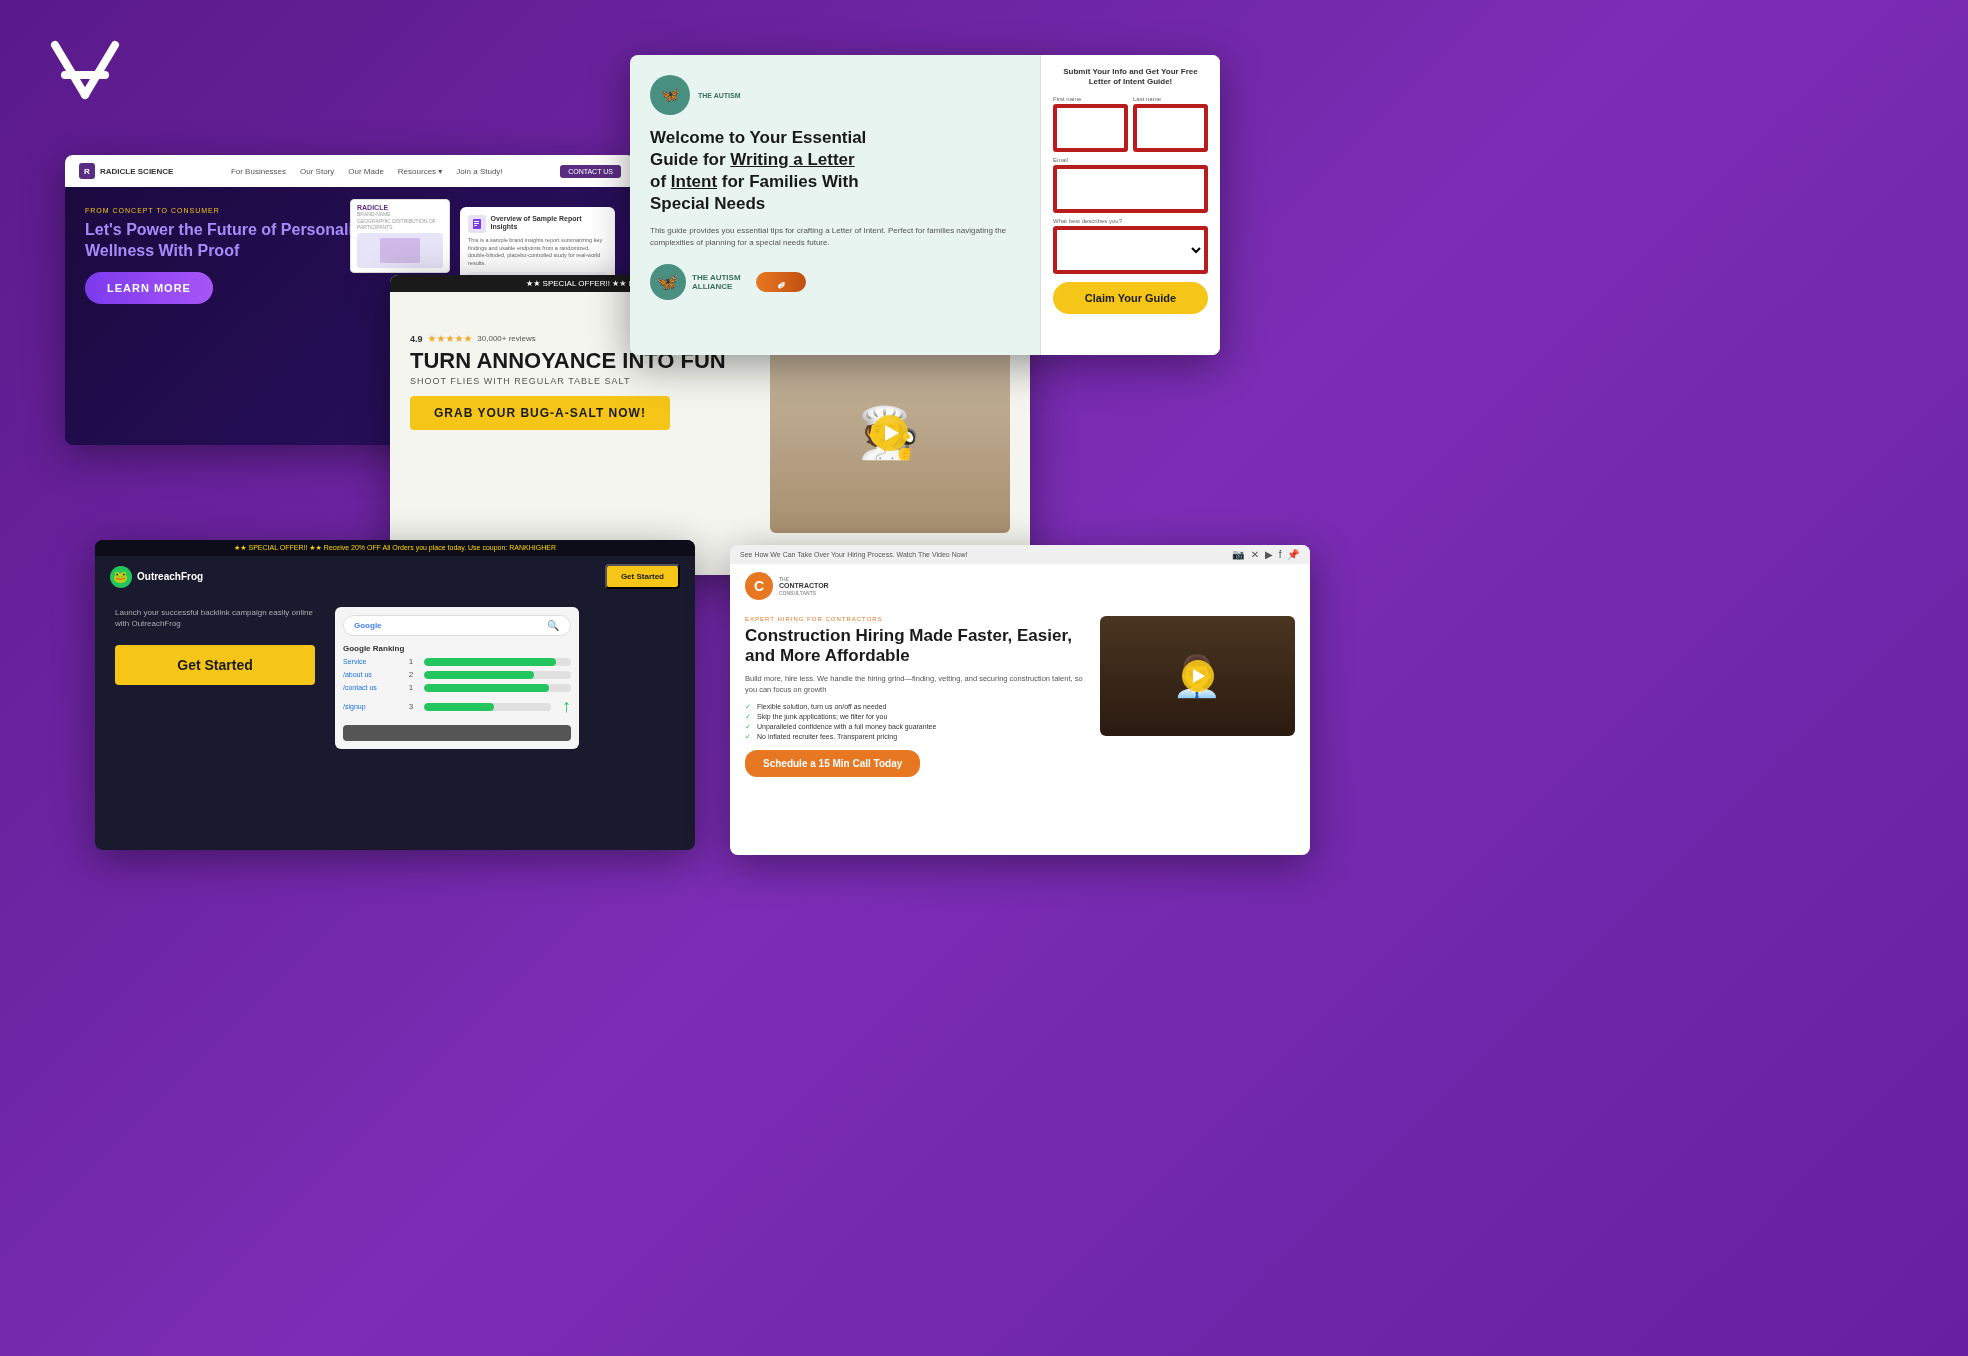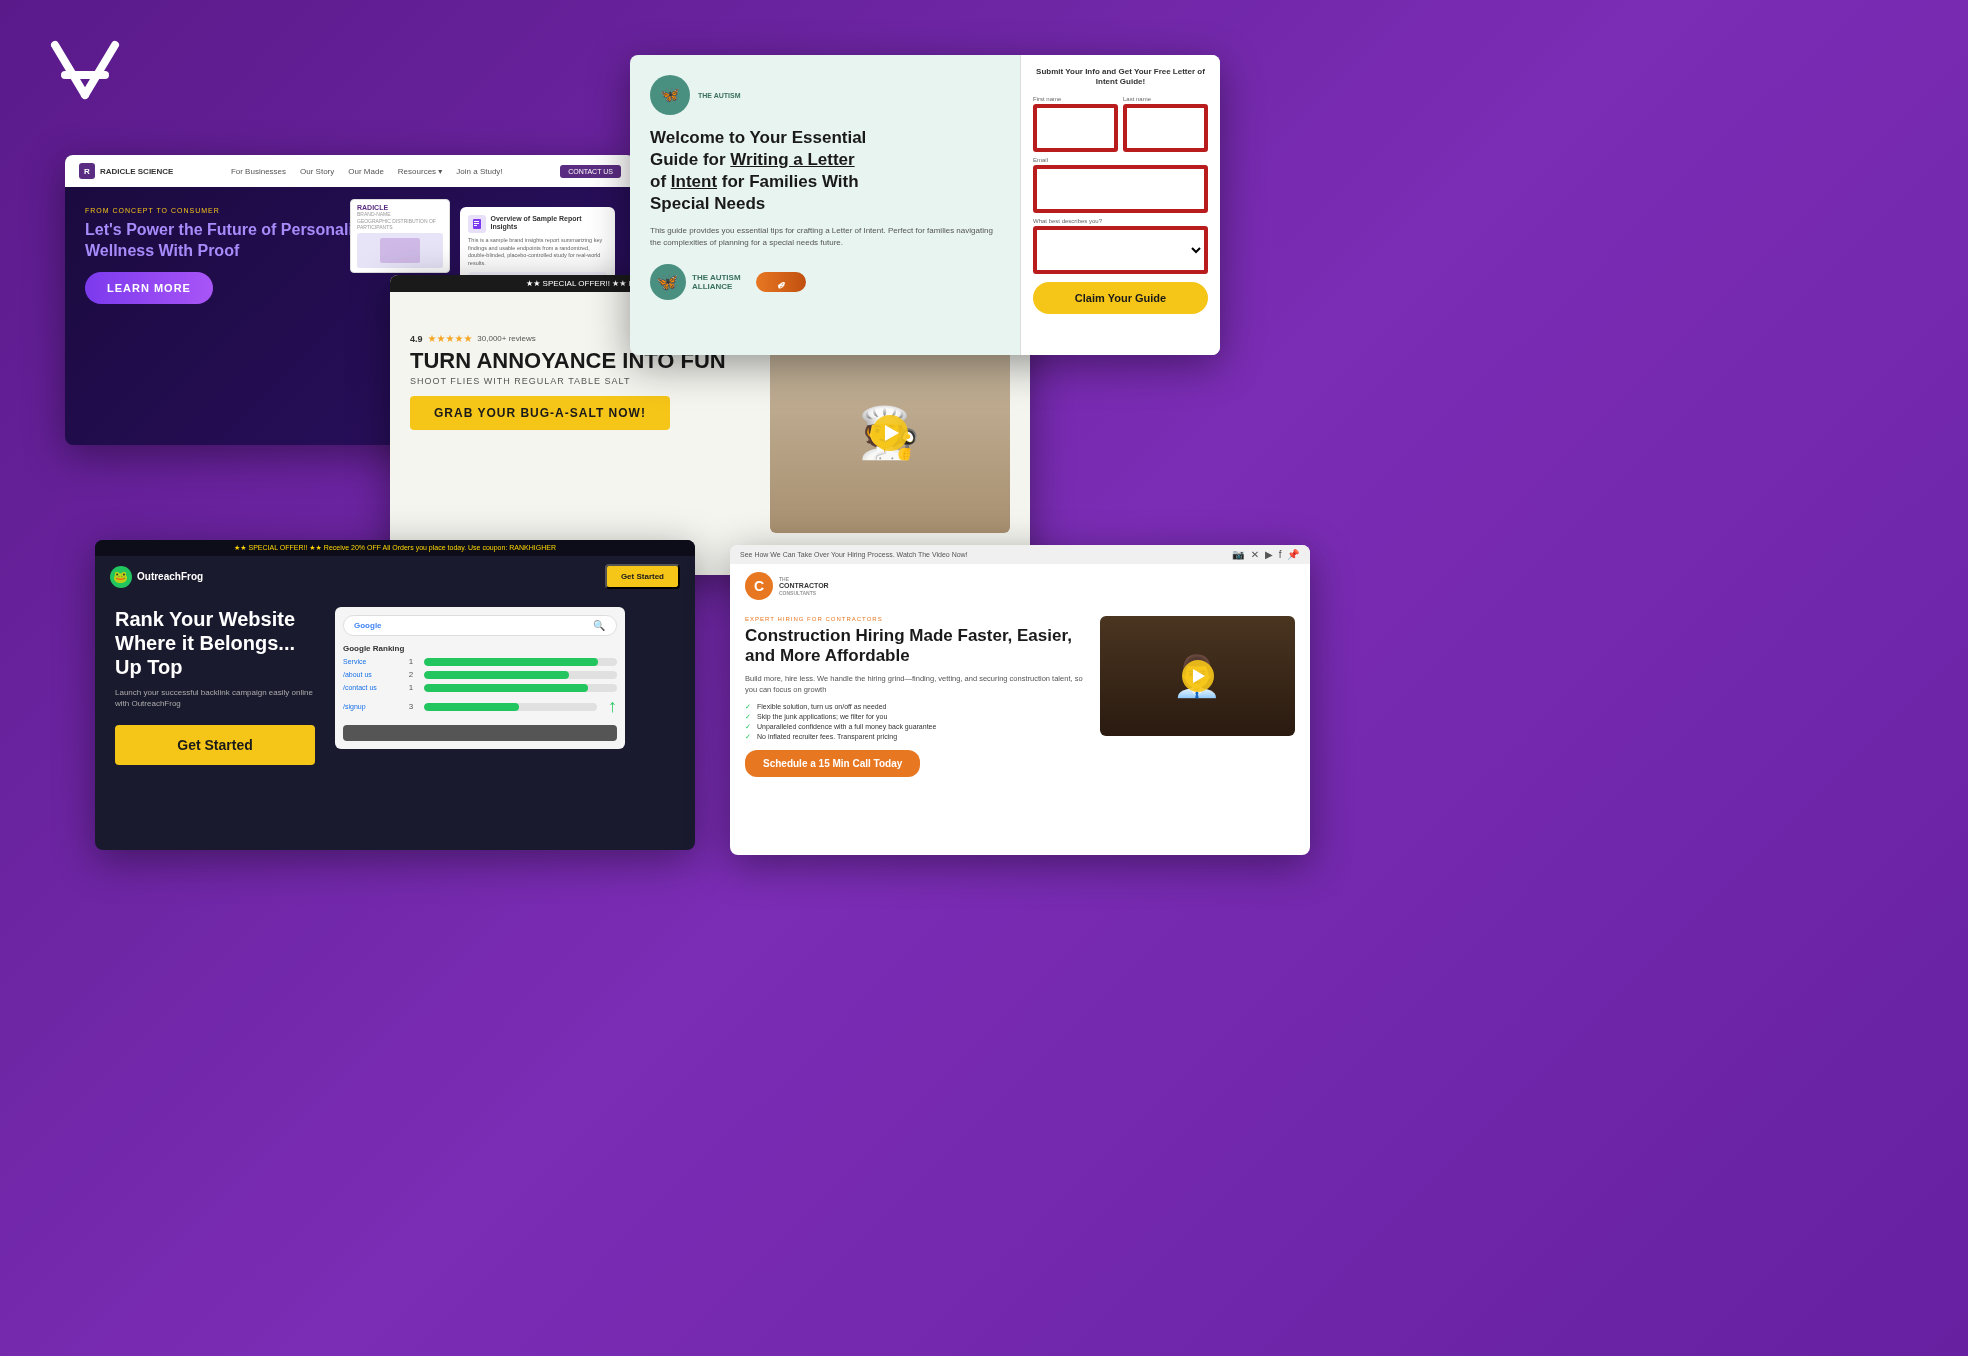--- a/index.html
+++ b/index.html
@@ -396,21 +396,21 @@
       color: #555;
       line-height: 1.5;
       margin-bottom: 15px;
     }
     .card-autism .bottom-logos {
       display: flex;
       align-items: center;
       gap: 15px;
     }
     .card-autism .form-panel {
-      width: 200px;
+      width: 180px;
       background: #fff;
       padding: 12px;
       border-left: 1px solid #ddd;
     }
     .card-autism .form-title {
       font-size: 8px;
       font-weight: bold;
       color: #333;
       text-align: center;
       margin-bottom: 8px;
@@ -538,21 +538,21 @@
       width: 100%;
       text-align: center;
     }
     .card-outreach .image-side {
       flex: 1;
     }
     .ranking-mock {
       background: #f5f5f5;
       border-radius: 6px;
       padding: 8px;
-      width: 290px;
+      width: 244px;
     }
     .google-bar {
       background: #fff;
       border: 1px solid #ddd;
       border-radius: 20px;
       padding: 4px 10px;
       display: flex;
       align-items: center;
       gap: 6px;
       margin-bottom: 8px;
@@ -912,21 +912,20 @@
   <div class="top-offer">★★ SPECIAL OFFER!! ★★  Receive 20% OFF All Orders you place today. Use coupon: RANKHIGHER</div>
   <div class="nav">
     <div class="nav-logo">
       <div class="frog-icon">🐸</div>
       <span>OutreachFrog</span>
     </div>
     <button class="get-started-nav">Get Started</button>
   </div>
   <div class="body">
     <div class="text-side">
-      <h2>Rank Your Website Where it Belongs... Up Top</h2>
       <div class="desc">Launch your successful backlink campaign easily online with OutreachFrog</div>
       <button class="cta-btn">Get Started</button>
     </div>
     <div class="image-side">
       <div class="ranking-mock">
         <div class="google-bar">
           <span class="google-text">Google</span>
           <span style="flex:1;font-size:7px;color:#999;"></span>
           <span style="font-size:10px;color:#4285f4;">🔍</span>
         </div>

